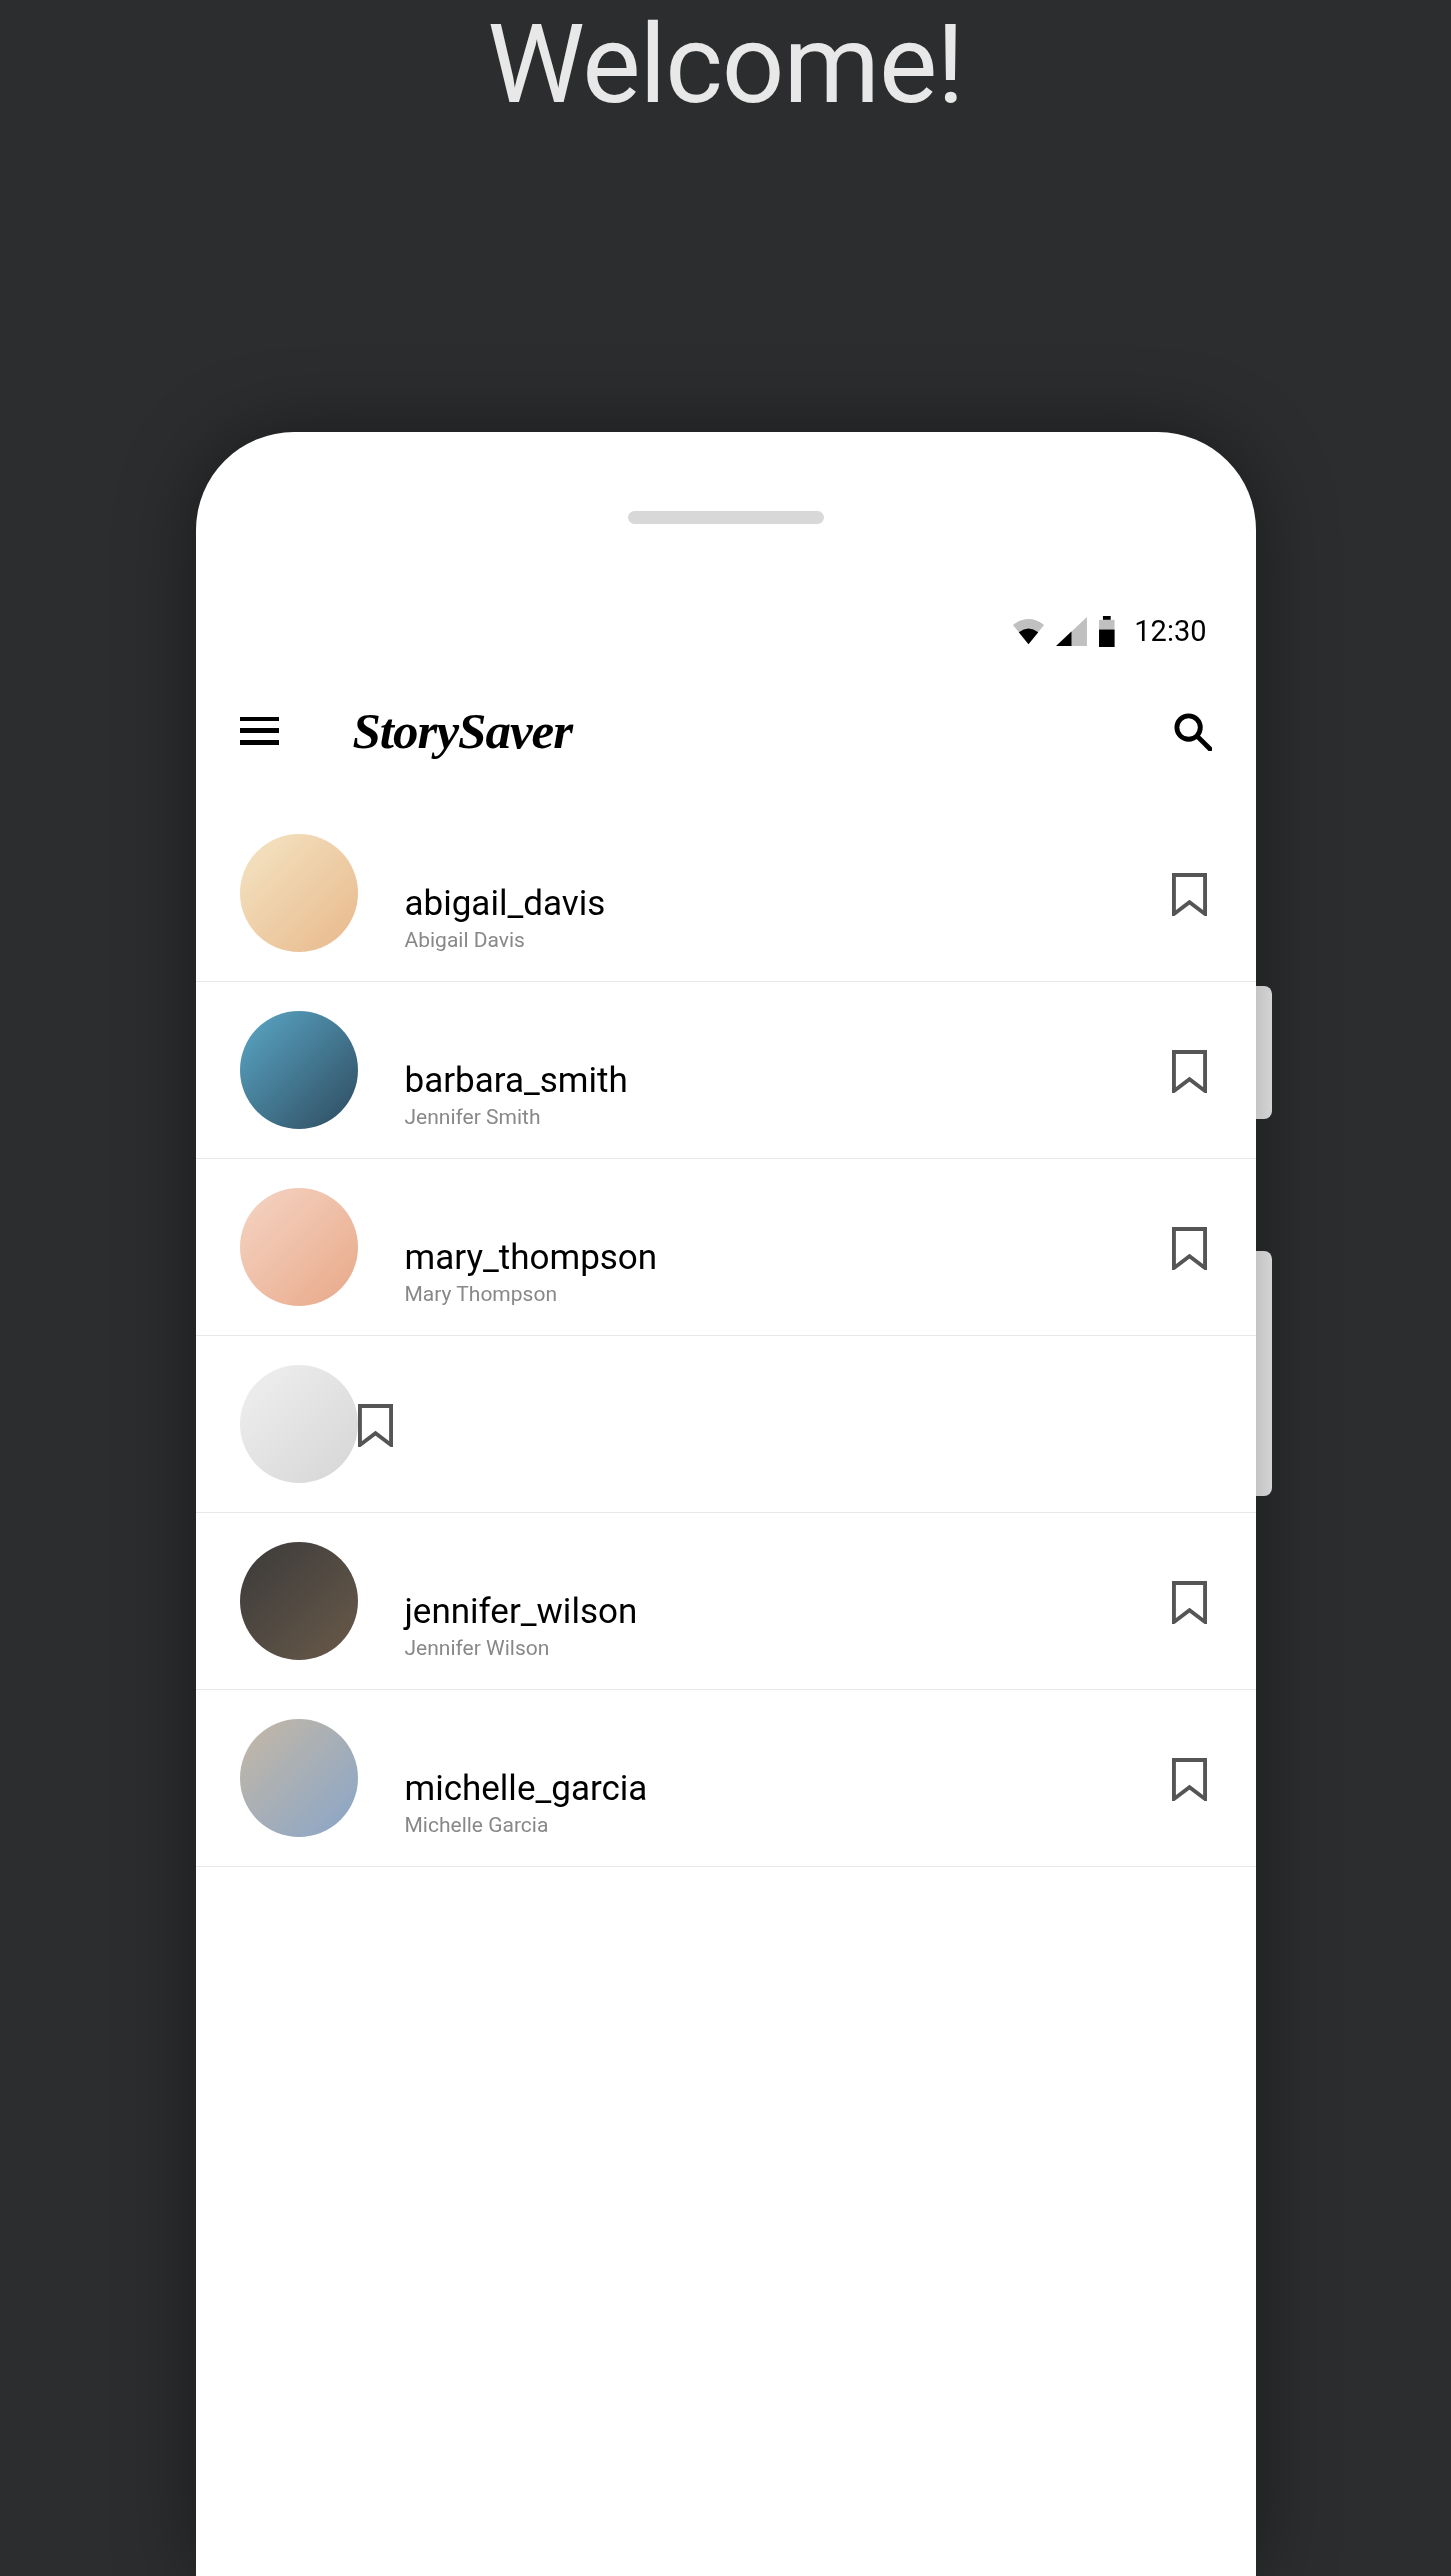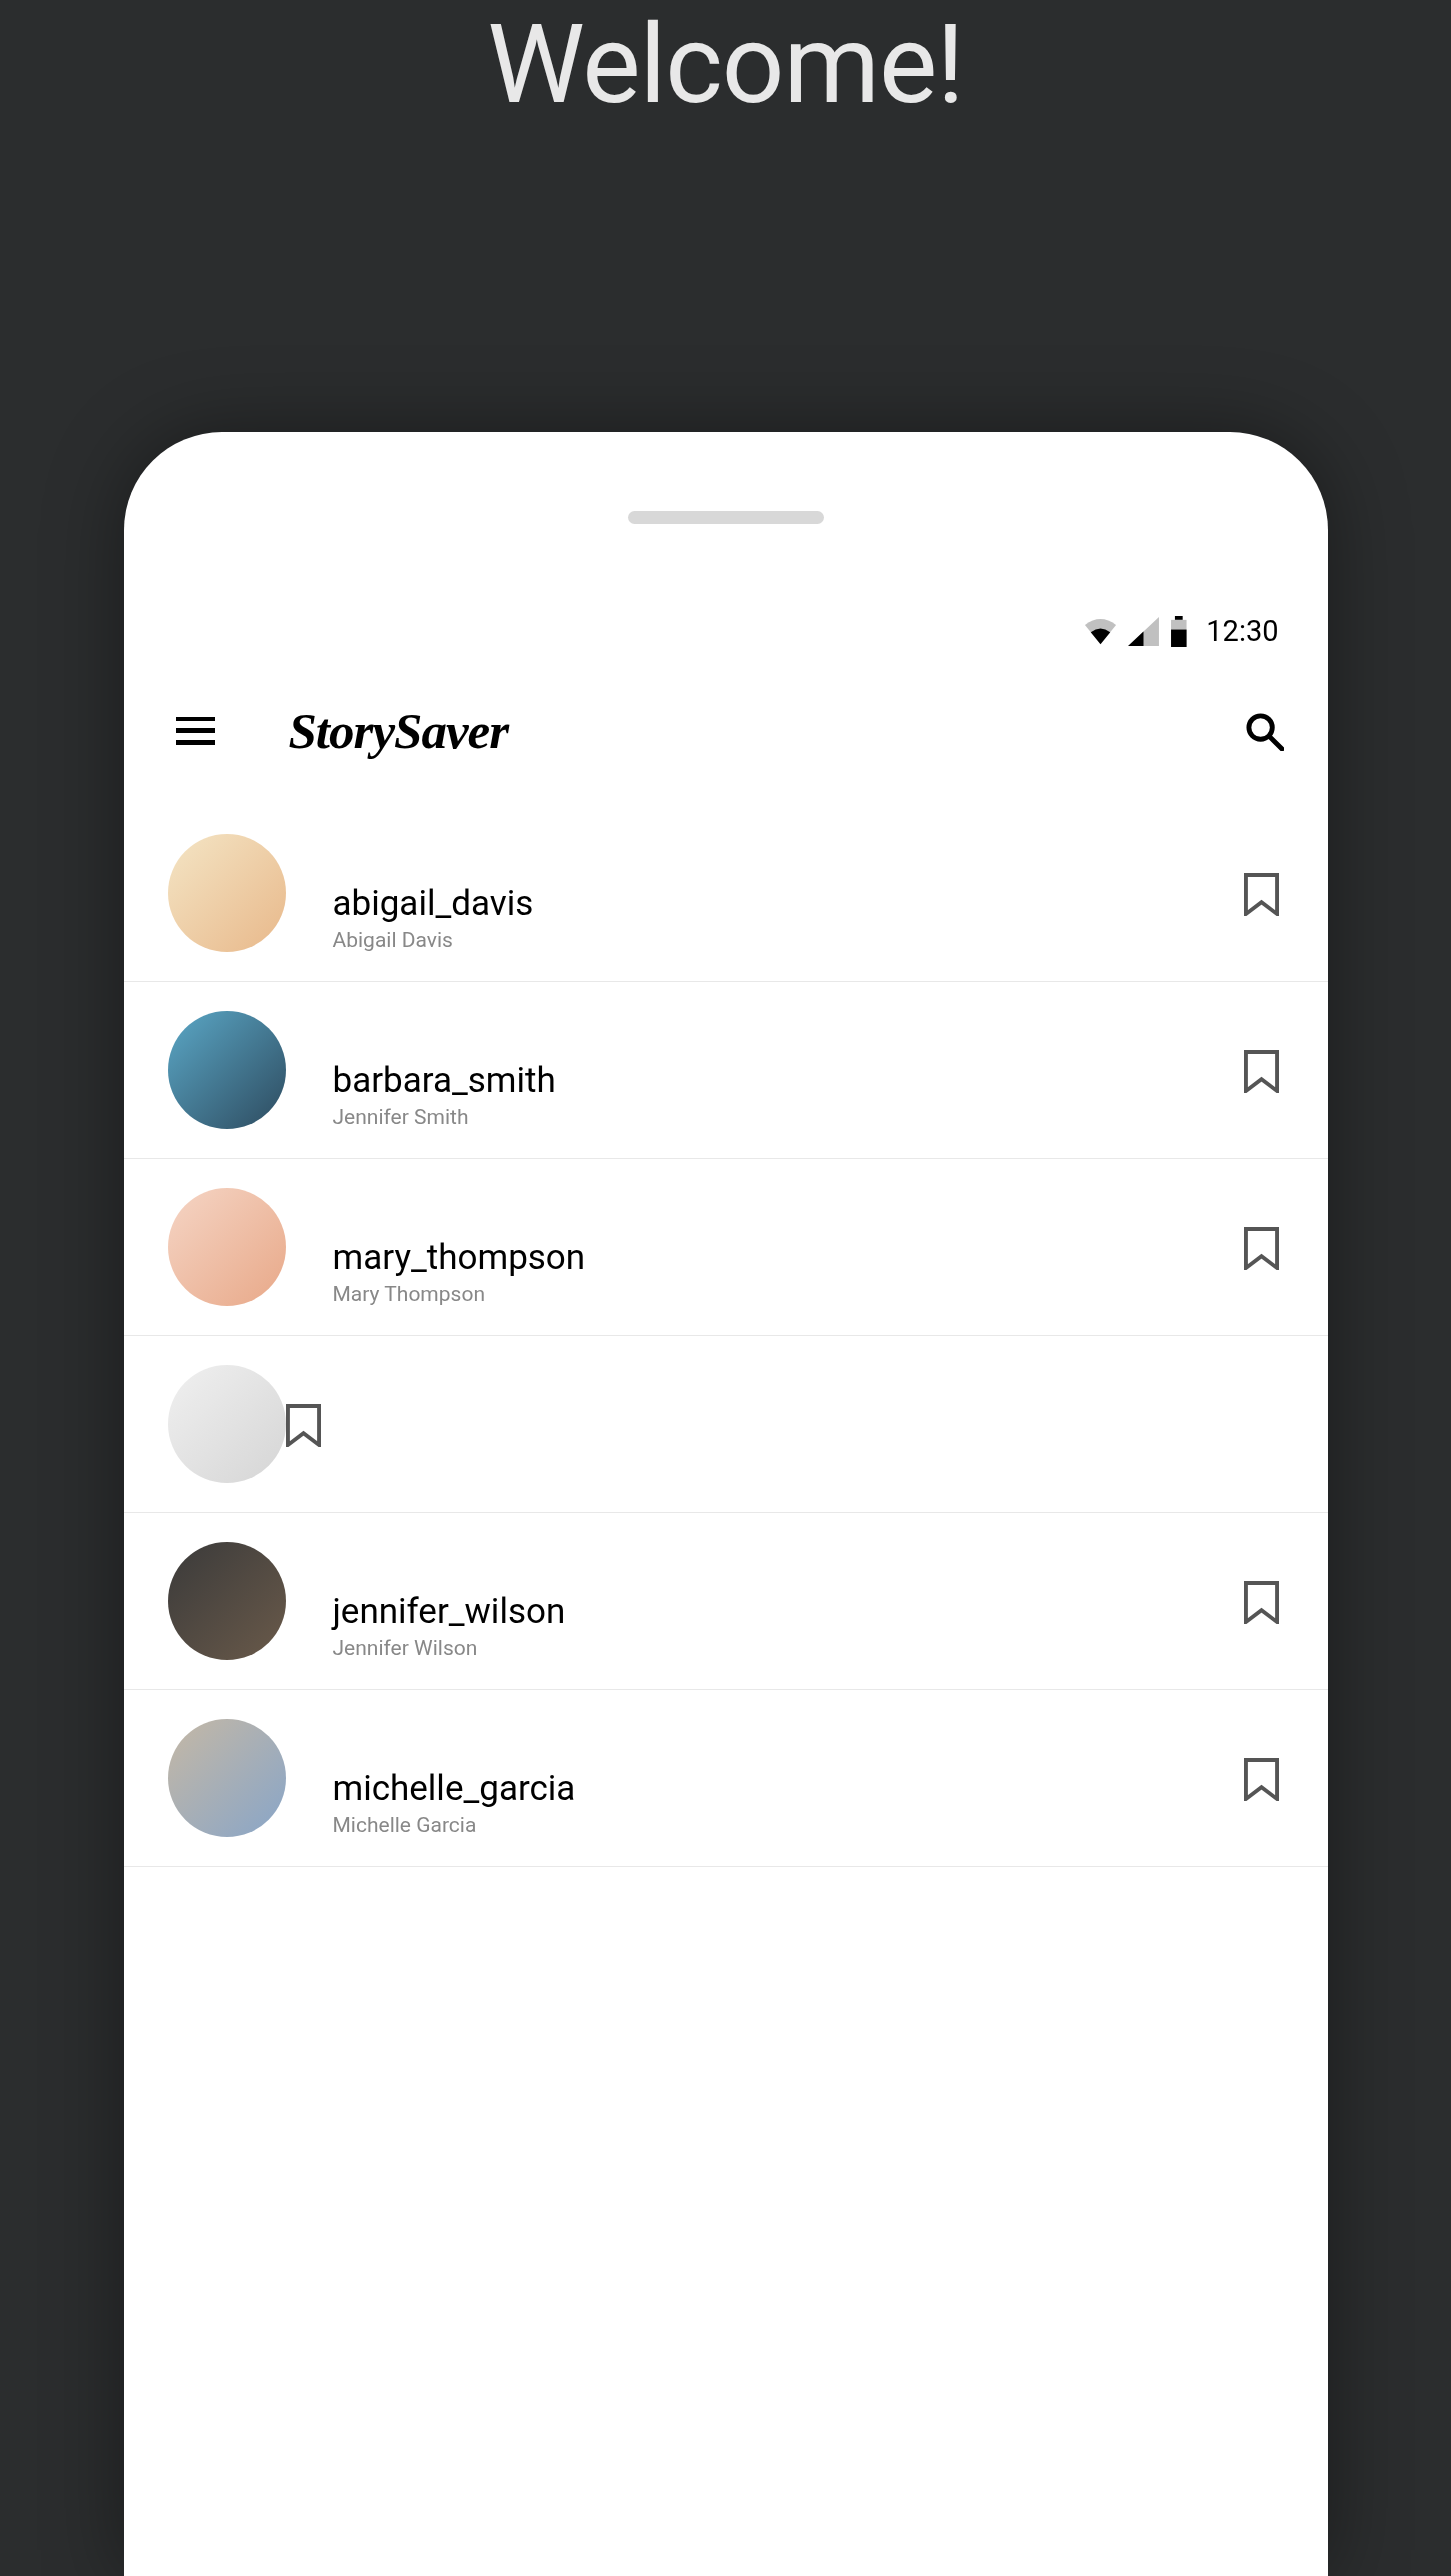--- a/index.html
+++ b/index.html
@@ -23,21 +23,21 @@
       font-weight: 400;
       text-align: center;
       letter-spacing: -1px;
     }
     
     .phone-frame {
       position: absolute;
       top: 432px;
       left: 50%;
       transform: translateX(-50%);
-      width: 1204px;
+      width: 1060px;
       height: 2144px;
       background: #ffffff;
       border-radius: 98px 98px 0 0;
       box-shadow: 0 0 79px rgba(0,0,0,0.4);
       overflow: hidden;
     }
     
     .phone-speaker {
       position: absolute;
       top: 79px;
@@ -95,21 +95,21 @@
     
     .time-text {
       font-size: 29px;
       color: #000;
       margin-left: 7.9px;
     }
     
     .app-header {
       position: absolute;
       top: 255px;
-      left: 8px;
+      left: 0;
       right: 0;
       height: 88px;
       display: flex;
       align-items: center;
       padding: 0 44px;
     }
     
     .hamburger-icon {
       width: 39px;
       height: 29px;

